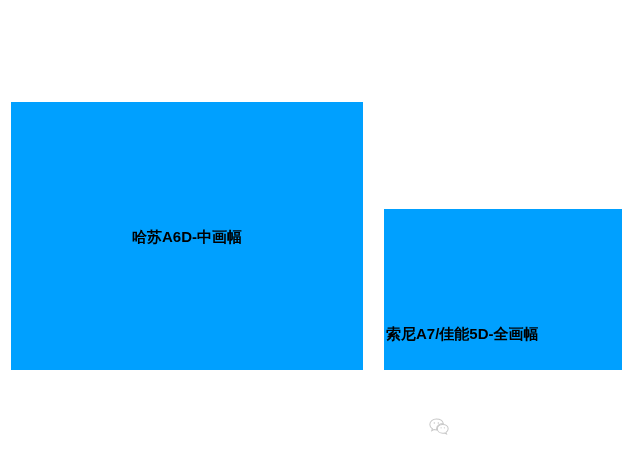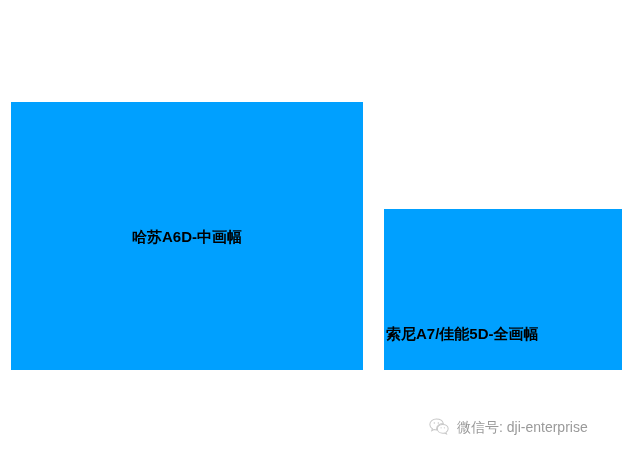--- a/index.html
+++ b/index.html
@@ -100,16 +100,15 @@
     <span>
       <svg id="wechat-icon" viewBox="0 0 24 24" xmlns="http://www.w3.org/2000/svg">
         <path d="M9.1 3.2C5.2 3.2 2 5.9 2 9.2c0 1.9 1.1 3.6 2.8 4.7l-.7 2.1 2.4-1.2c.8.2 1.7.4 2.6.4h.5a5.3 5.3 0 0 1-.2-1.4c0-3.1 3-5.6 6.7-5.6h.6C16.1 5.3 13 3.2 9.1 3.2z" fill="none" stroke="#9a9a9a" stroke-width="1.1"></path>
         <circle cx="6.9" cy="7.6" r="0.85" fill="#9a9a9a"></circle>
         <circle cx="11.3" cy="7.6" r="0.85" fill="#9a9a9a"></circle>
         <path d="M22 14c0-2.7-2.6-4.8-5.9-4.8S10.2 11.3 10.2 14s2.6 4.8 5.9 4.8c.7 0 1.4-.1 2.1-.3l2 1-.6-1.7c1.5-.9 2.4-2.3 2.4-3.8z" fill="none" stroke="#9a9a9a" stroke-width="1.1"></path>
         <circle cx="14.3" cy="12.9" r="0.7" fill="#9a9a9a"></circle>
         <circle cx="17.9" cy="12.9" r="0.7" fill="#9a9a9a"></circle>
       </svg>
     </span>
-    <span id="watermark-text" style="color: rgb(154, 154, 154);">微信号: dji-enterprise</span>
   </div>
 
 </div>
 
 </body></html>

